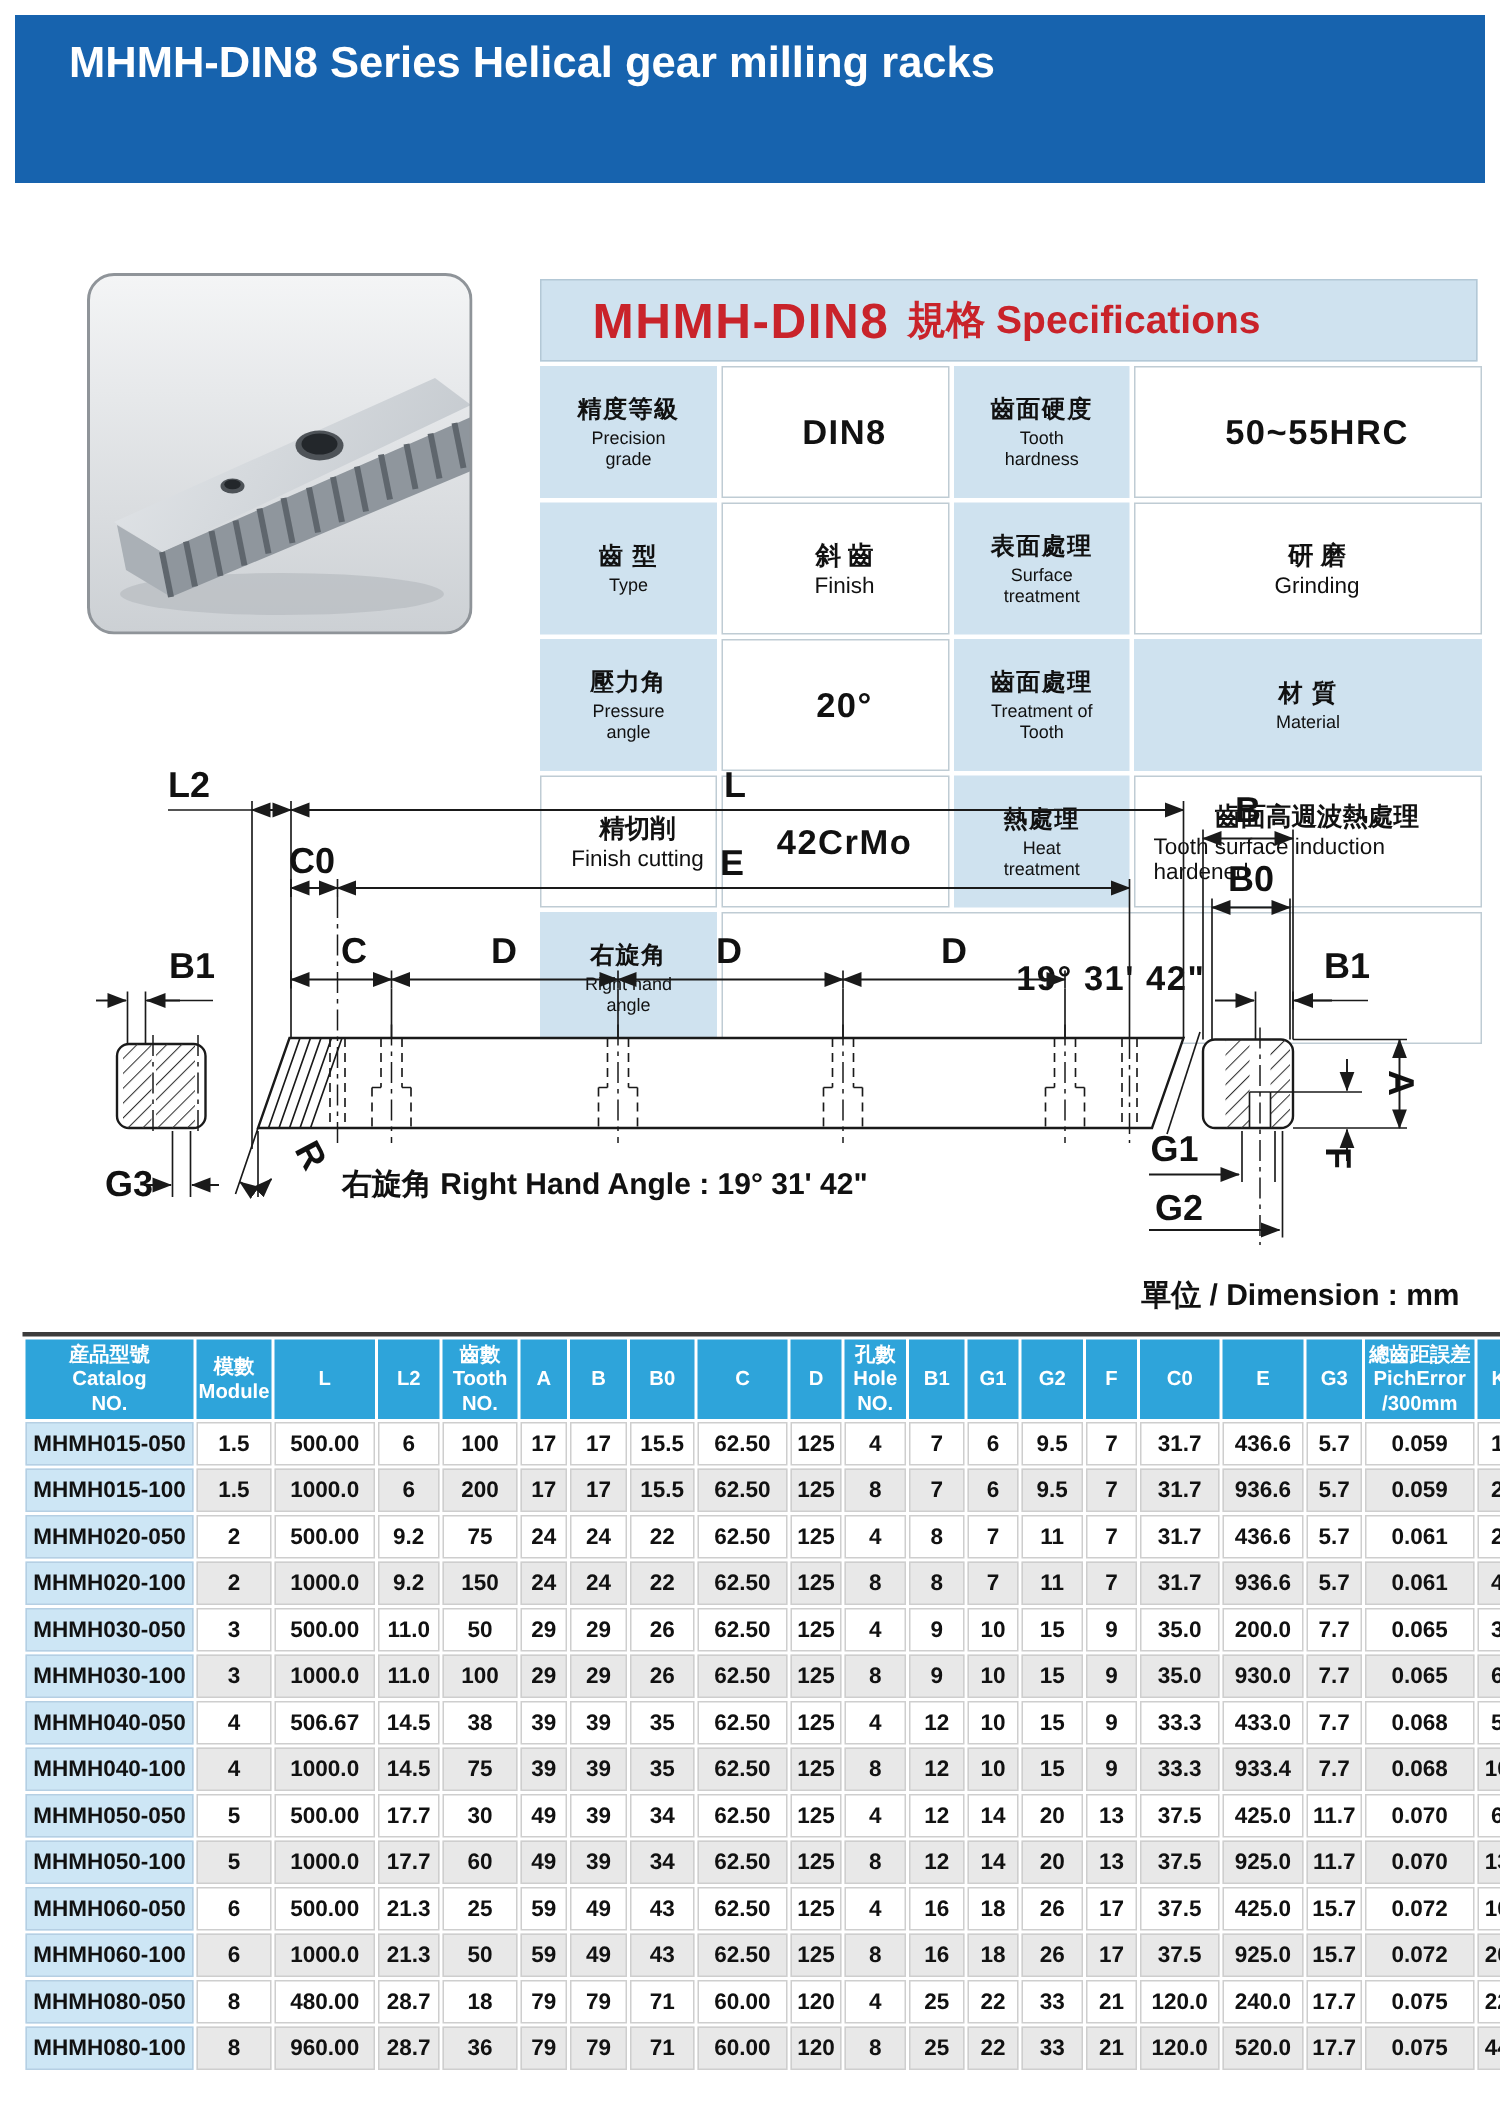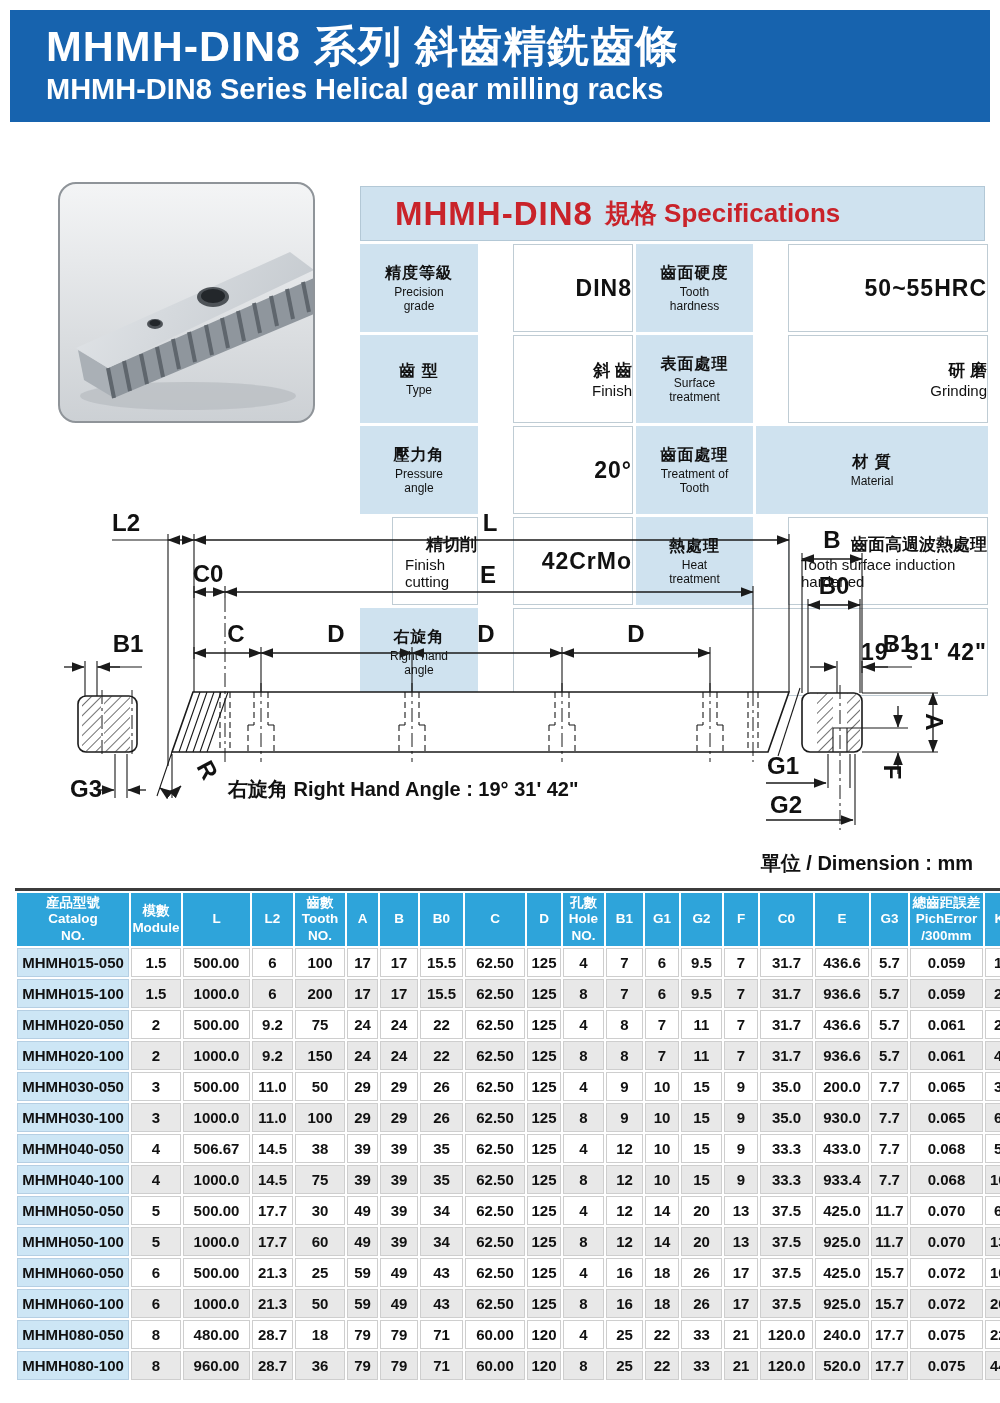--- a/index.html
+++ b/index.html
@@ -28,21 +28,21 @@
        border:1px solid #b3c8d6;box-sizing:border-box;
        display:flex;align-items:center;padding-left:34px;gap:12px;color:var(--spec-title-red);}
   #spec .spec-title .model{font-size:33px;font-weight:700;letter-spacing:1px;}
   #spec .spec-title .rest{font-size:26px;font-weight:700;}
   #spec .grid{display:grid;grid-template-columns:118px 152px 117px 232px;
        gap:3px;margin-top:3px;grid-auto-rows:minmax(46px,auto);}
   #spec .cell{box-sizing:border-box;display:flex;flex-direction:column;justify-content:center;}
   #spec .label{background:var(--spec-label-bg);align-items:center;text-align:center;padding:19px;}
   #spec .label .zh{font-size:16px;font-weight:700;letter-spacing:1px;}
   #spec .label .en{font-size:12px;margin-top:1px;}
-  #spec .value{background:#fff;border:1px solid #bfccd4;padding-left:12px;align-items:flex-end;margin-left:32px;}
+  #spec .value{background:#fff;border:1px solid #bfccd4;padding-left:12px;align-items:center;}
   #spec .value .vz{font-size:17px;font-weight:700;}
   #spec .value .ve{font-size:15px;}
   #spec .value .vz:only-child,#spec .value .ve:only-child{font-size:23px;font-weight:600;letter-spacing:1px;}
   #spec .span3{grid-column:2/5;}
 
   
   #diagram{position:absolute;left:20px;top:500px;width:960px;height:345px;}
   #diagram .lab{font-size:24px;font-weight:600;fill:#111;}
   #diagram .note{font-size:20px;font-weight:600;fill:#111;}
   #diagram .dim{stroke:#1a1a1a;stroke-width:1.3;fill:none;}
@@ -64,21 +64,20 @@
   #main-table tbody td{background:#fff;border:1px solid #cecece;font-size:15px;
        font-weight:700;text-align:center;vertical-align:middle;height:27px;padding:0;}
   #main-table tbody tr:nth-child(even) td{background:var(--alt-row-bg);}
   #main-table tbody th.cat{background:var(--catalog-col-bg);border:1px solid #b5cfe3;
        font-size:15px;font-weight:700;text-align:center;height:27px;padding:0;}
 </style>
 </head>
 <body>
 
 <div id="banner">
-  <div class="t1">MHMH-DIN8 系列 斜齒精銑齒條</div>
   <div class="t2">MHMH-DIN8 Series Helical gear milling racks</div>
 </div>
 
 <div id="photo">
   <svg viewBox="0 0 257 241" width="257" height="241">
     <defs>
       <linearGradient id="pg" x1="0" y1="0" x2="0" y2="1">
         <stop offset="0" stop-color="#f4f5f6"></stop>
           <stop offset="1" stop-color="#ccd0d4"></stop>
       </linearGradient>

